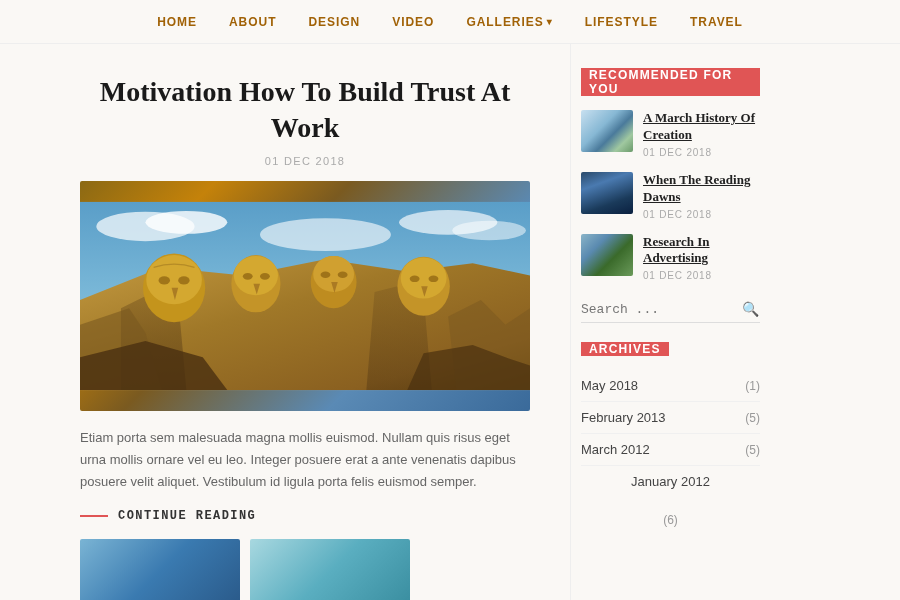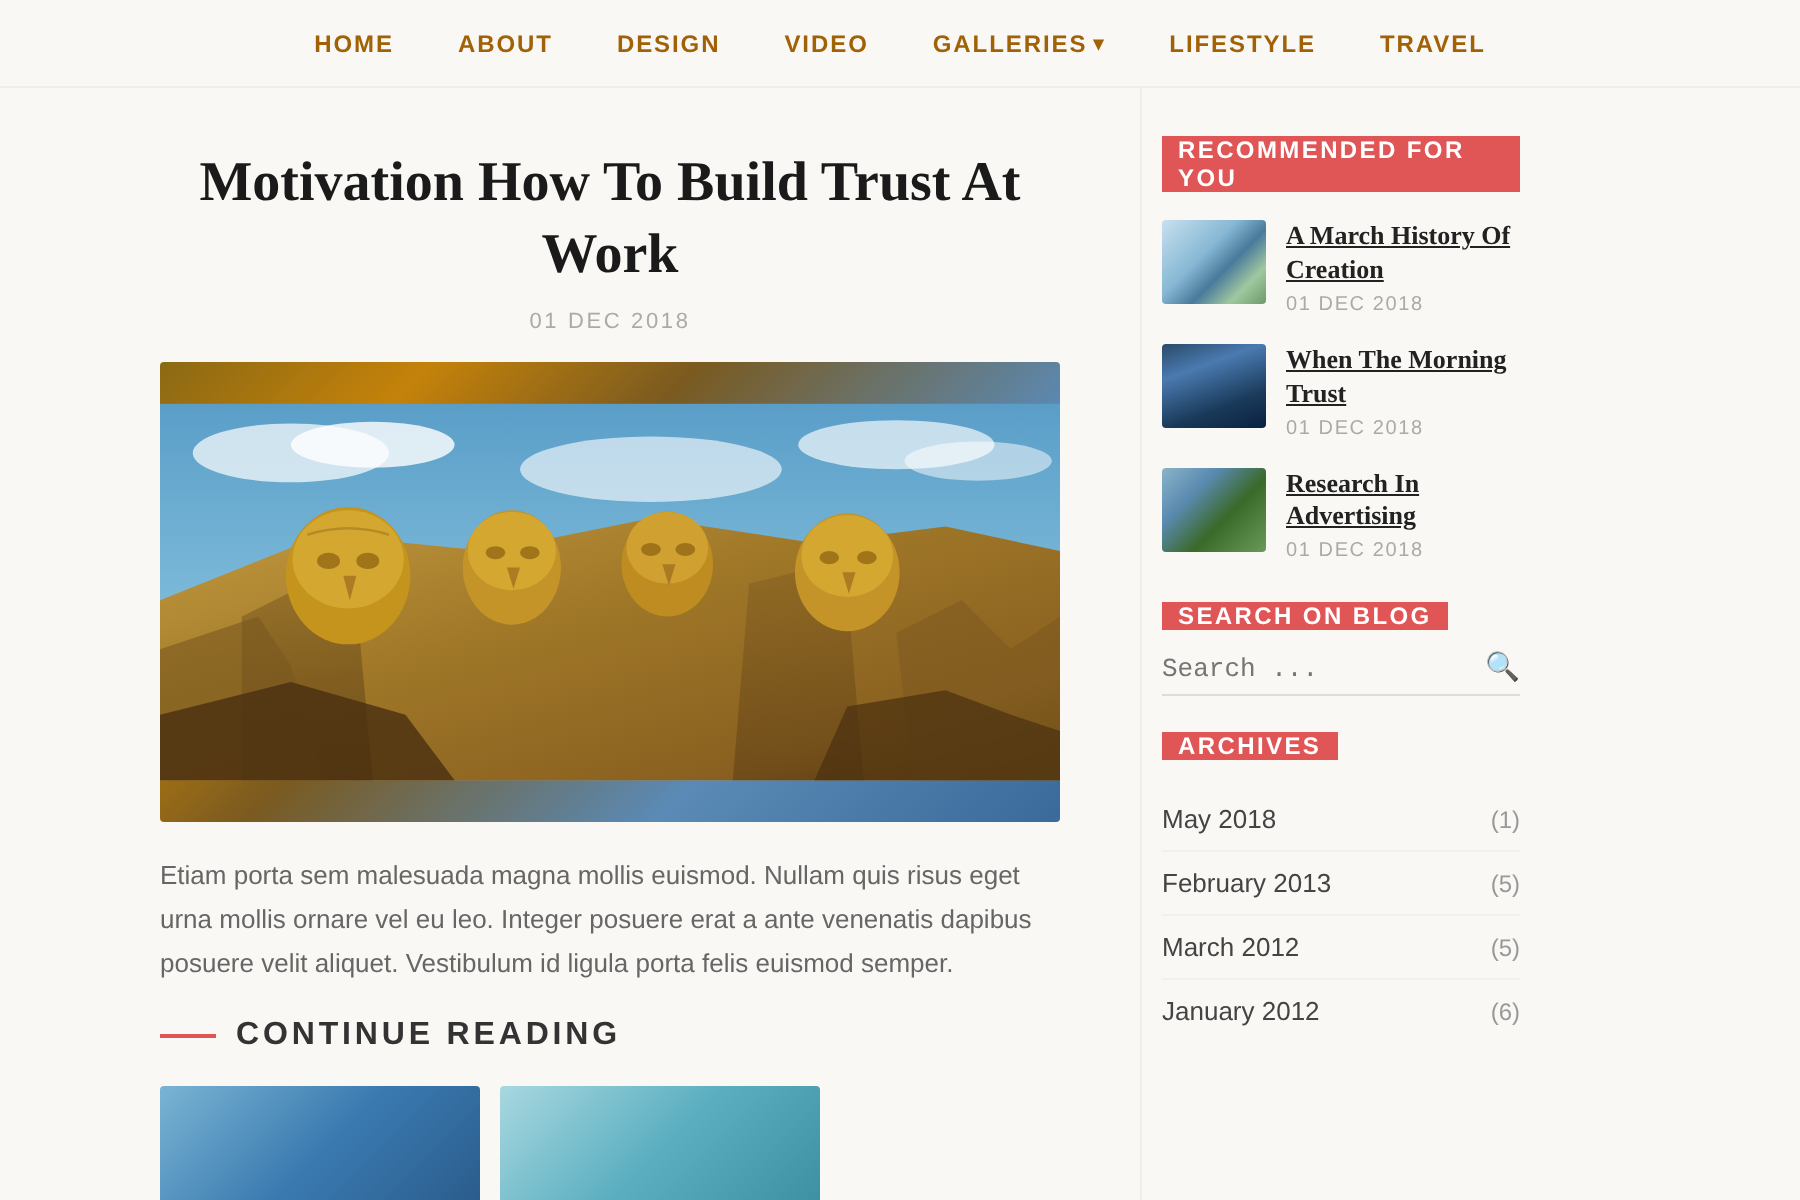--- a/index.html
+++ b/index.html
@@ -101,22 +101,22 @@
       font-size: 13px;
       line-height: 1.7;
       color: #666;
       margin-bottom: 16px;
     }
 
     .continue-reading {
       display: flex;
       align-items: center;
       gap: 10px;
-      font-family: Liberation Sans, sans-serif;
-      font-size: 16px;
+      font-family: Liberation Mono, monospace;
+      font-size: 12px;
       font-weight: 700;
       letter-spacing: 0.12em;
       text-transform: uppercase;
       color: #333;
       cursor: pointer;
     }
     .continue-reading::before {
       content: '';
       display: block;
       width: 28px;
@@ -247,21 +247,21 @@
     .archive-item {
       display: flex;
       justify-content: space-between;
       align-items: center;
       padding: 8px 0;
       border-bottom: 1px solid #f0f0f0;
       font-family: Arial, sans-serif;
       font-size: 13px;
       gap: 24px;
     }
-    .archive-item:last-child { border-bottom: none; }
+    .archive-item:last-child { border-bottom: none; flex-direction: column; }
     .archive-label { color: #444; }
     .archive-count {
       color: #999;
       font-size: 12px;
     }
 
     
     .content-area {
       display: flex;
     }
@@ -375,36 +375,35 @@
       <li class="rec-item">
         <div class="rec-thumb mountains"></div>
         <div class="rec-info">
           <div class="rec-title">A March History Of Creation</div>
           <div class="rec-date">01 Dec 2018</div>
         </div>
       </li>
       <li class="rec-item">
         <div class="rec-thumb forest"></div>
         <div class="rec-info">
-          <div class="rec-title">When The Morning Trust</div>
+          <div class="rec-title">When The Reading Dawns</div>
           <div class="rec-date">01 Dec 2018</div>
         </div>
       </li>
       <li class="rec-item">
         <div class="rec-thumb landscape"></div>
         <div class="rec-info">
           <div class="rec-title">Research In Advertising</div>
           <div class="rec-date">01 Dec 2018</div>
         </div>
       </li>
     </ul>
 
     
     <div class="search-section">
-      <div class="sidebar-section-title">Search On Blog</div>
       <div class="search-box">
         <input type="text" placeholder="Search ..." style="">
         <span class="search-icon">🔍</span>
       </div>
     </div>
 
     
     <div class="archives-section">
       <div class="sidebar-section-title">Archives</div>
       <ul class="archives-list">

